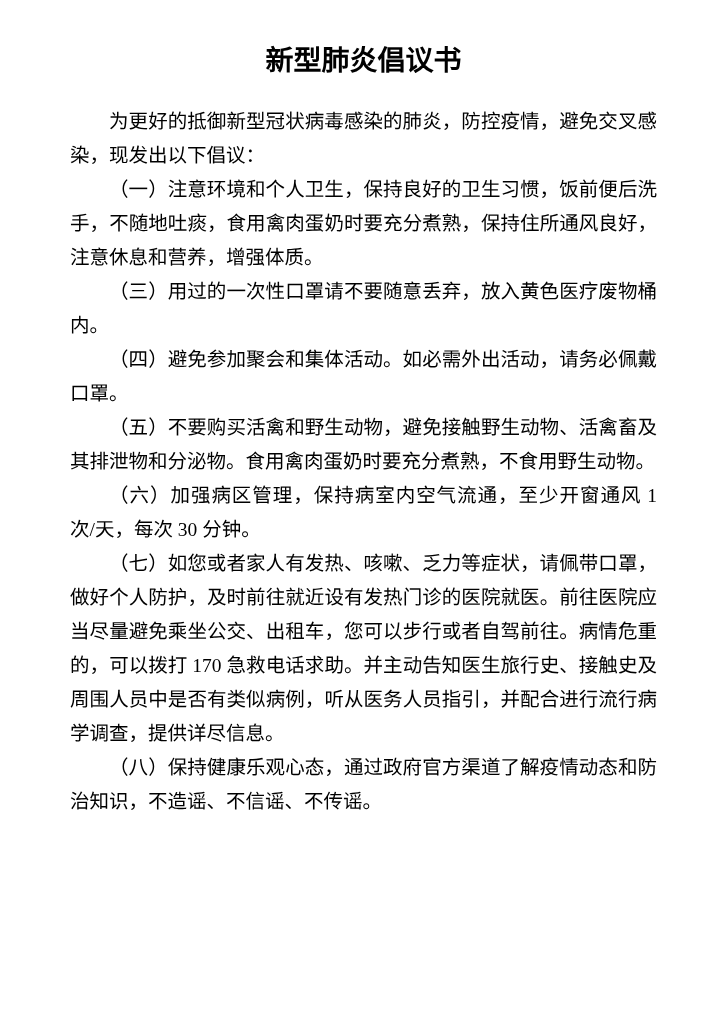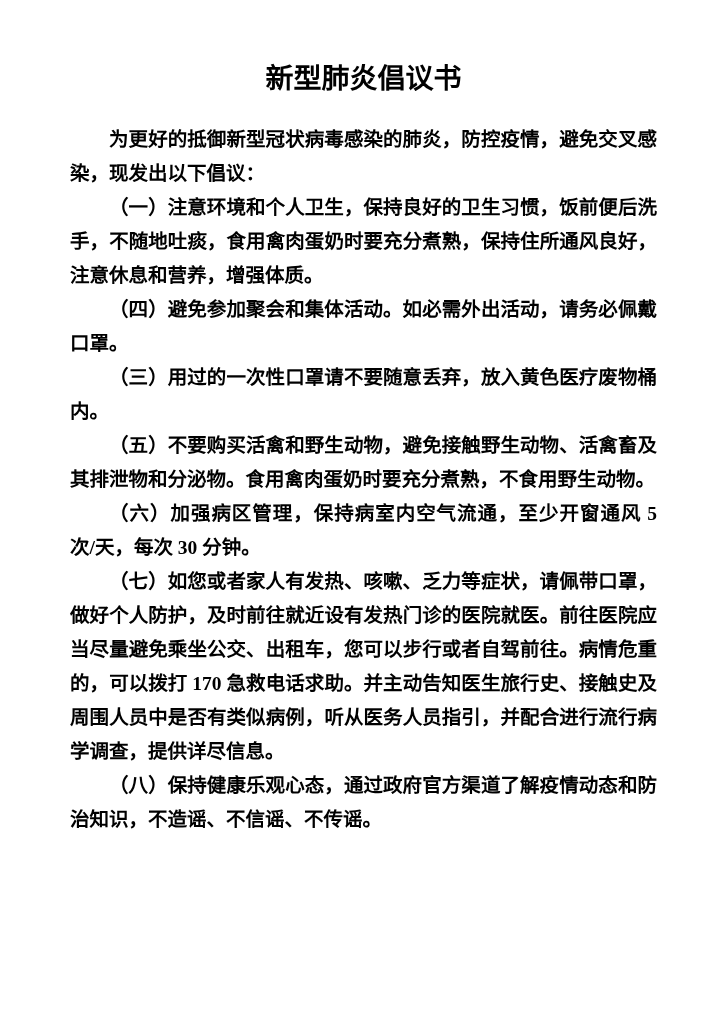--- a/index.html
+++ b/index.html
@@ -7,49 +7,48 @@
     padding: 0;
     background: #ffffff;
   }
   .page {
     position: relative;
     width: 727px;
     height: 1028px;
     margin: 0 auto;
     background: #ffffff;
     box-sizing: border-box;
-    padding: 42px 70px 0 70px;
+    padding: 24px 70px 0 70px;
     font-family: "Liberation Serif", "DejaVu Serif", serif;
     color: #000000;
     overflow: hidden;
   }
   .doc-title {
     font-size: 28px;
     line-height: 34px;
     font-weight: bold;
     text-align: center;
     margin: 20px 0 27px 0;
     letter-spacing: 0px;
   }
   .para {
     font-size: 19.5px;
     line-height: 34px;
     margin: 0;
     text-align: justify;
     text-indent: 2em;
     word-break: break-all;
-    font-weight: bold;
   }
 </style>
 </head>
 <body>
 
 <div class="page">
   <h1 class="doc-title">新型肺炎倡议书</h1>
   <p class="para">为更好的抵御新型冠状病毒感染的肺炎，防控疫情，避免交叉感染，现发出以下倡议：</p>
   <p class="para">（一）注意环境和个人卫生，保持良好的卫生习惯，饭前便后洗手，不随地吐痰，食用禽肉蛋奶时要充分煮熟，保持住所通风良好，注意休息和营养，增强体质。</p>
+  <p class="para">（三）用过的一次性口罩请不要随意丢弃，放入黄色医疗废物桶内。</p>
   <p class="para">（四）避免参加聚会和集体活动。如必需外出活动，请务必佩戴口罩。</p>
-  <p class="para">（三）用过的一次性口罩请不要随意丢弃，放入黄色医疗废物桶内。</p>
   <p class="para">（五）不要购买活禽和野生动物，避免接触野生动物、活禽畜及其排泄物和分泌物。食用禽肉蛋奶时要充分煮熟，不食用野生动物。</p>
-  <p class="para">（六）加强病区管理，保持病室内空气流通，至少开窗通风 5 次/天，每次 30 分钟。</p>
+  <p class="para">（六）加强病区管理，保持病室内空气流通，至少开窗通风 1 次/天，每次 30 分钟。</p>
   <p class="para">（七）如您或者家人有发热、咳嗽、乏力等症状，请佩带口罩，做好个人防护，及时前往就近设有发热门诊的医院就医。前往医院应当尽量避免乘坐公交、出租车，您可以步行或者自驾前往。病情危重的，可以拨打 170 急救电话求助。并主动告知医生旅行史、接触史及周围人员中是否有类似病例，听从医务人员指引，并配合进行流行病学调查，提供详尽信息。</p>
   <p class="para">（八）保持健康乐观心态，通过政府官方渠道了解疫情动态和防治知识，不造谣、不信谣、不传谣。</p>
 </div>
 
 </body></html>

